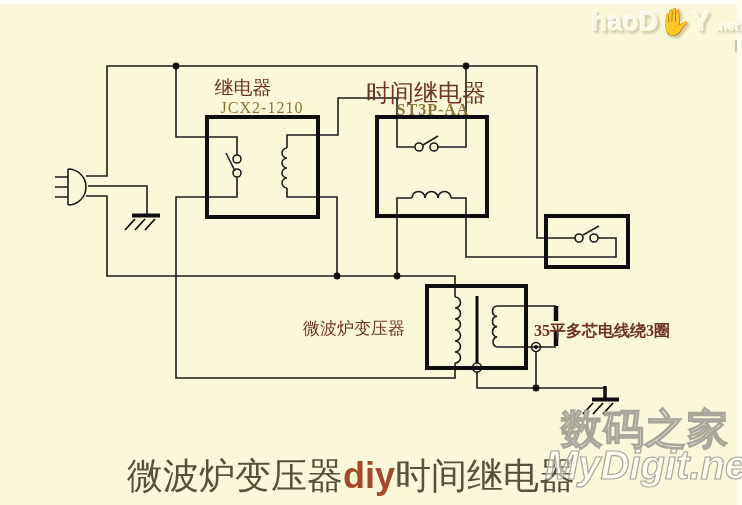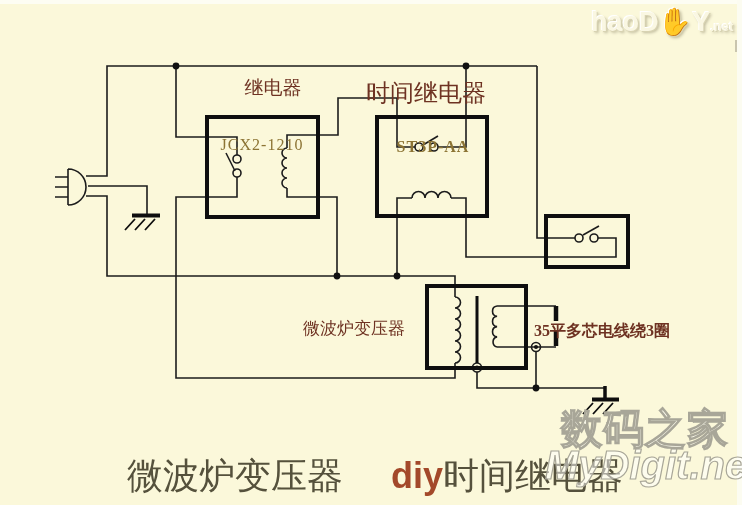--- a/index.html
+++ b/index.html
@@ -7,35 +7,35 @@
     --title-accent:#A3492A; --wire:#1C1C1C; --bg:#FBF8DA;
   }
   html,body{margin:0;padding:0;}
   #stage{position:relative;width:742px;height:505px;background:var(--bg);
     overflow:hidden;font-family:"Liberation Serif","DejaVu Serif",serif;}
   #stage .edge-top{position:absolute;left:0;top:0;width:742px;height:4px;background:#fdfdf3;}
   #stage .edge-right{position:absolute;right:0;top:0;width:5px;height:505px;background:#fcfcf1;}
   svg{position:absolute;left:0;top:0;}
   .lbl{position:absolute;white-space:nowrap;line-height:1;}
   .lbl-red{color:var(--label-red);}
-  .lbl-olive{color:var(--label-olive);letter-spacing:1px;margin-top:37px;}
-  .relay-name{left:273px;top:78px;font-size:19px;transform:translateX(-50%);}
+  .lbl-olive{color:var(--label-olive);letter-spacing:1px;}
+  .relay-name{left:243px;top:78px;font-size:19px;transform:translateX(-50%);}
   .relay-model{left:262px;top:100px;font-size:16px;transform:translateX(-50%);}
   .timer-name{left:426px;top:81px;font-size:24px;transform:translateX(-50%);}
   .timer-model{left:433px;top:102px;font-size:16px;transform:translateX(-50%);font-weight:bold;}
   .transformer-label{left:303px;top:320px;font-size:17px;}
   .secondary-note{left:534px;top:323px;font-size:16px;font-weight:bold;}
   .title{position:absolute;left:127px;top:452px;font-size:36px;color:var(--title-dark);
     white-space:nowrap;letter-spacing:0px;}
   .title .accent{color:var(--title-accent);font-weight:bold;
-    font-family:"Liberation Sans","DejaVu Sans",sans-serif;margin-left:48px;}
+    font-family:"Liberation Sans","DejaVu Sans",sans-serif;}
   .wm-logo{position:absolute;left:591px;top:6px;font-size:27px;font-weight:bold;
     font-family:"Liberation Sans","DejaVu Sans",sans-serif;color:#faf7e2;
     text-shadow:-1px -1px 0 #ffffff,1px 1px 0 #d8d3b2,2px 2px 3px #bfba9c;white-space:nowrap;}
-  .wm-logo .net{font-size:13px;}
+  .wm-logo .net{font-size:13px;margin-left:6px;}
   .wm-outline{position:absolute;color:rgba(255,255,255,0.50);
     -webkit-text-stroke:1.2px #a8a698;white-space:nowrap;
     font-family:"Liberation Sans","DejaVu Sans",sans-serif;}
   .wm-cn{left:561px;top:402px;font-size:41px;font-weight:bold;letter-spacing:1px;}
   .wm-en{left:545px;top:443px;font-size:40px;font-weight:bold;font-style:italic;}
   .tick{position:absolute;left:735px;top:40px;width:2px;height:12px;background:#c9c5ae;}
 </style>
 </head>
 <body>
 

